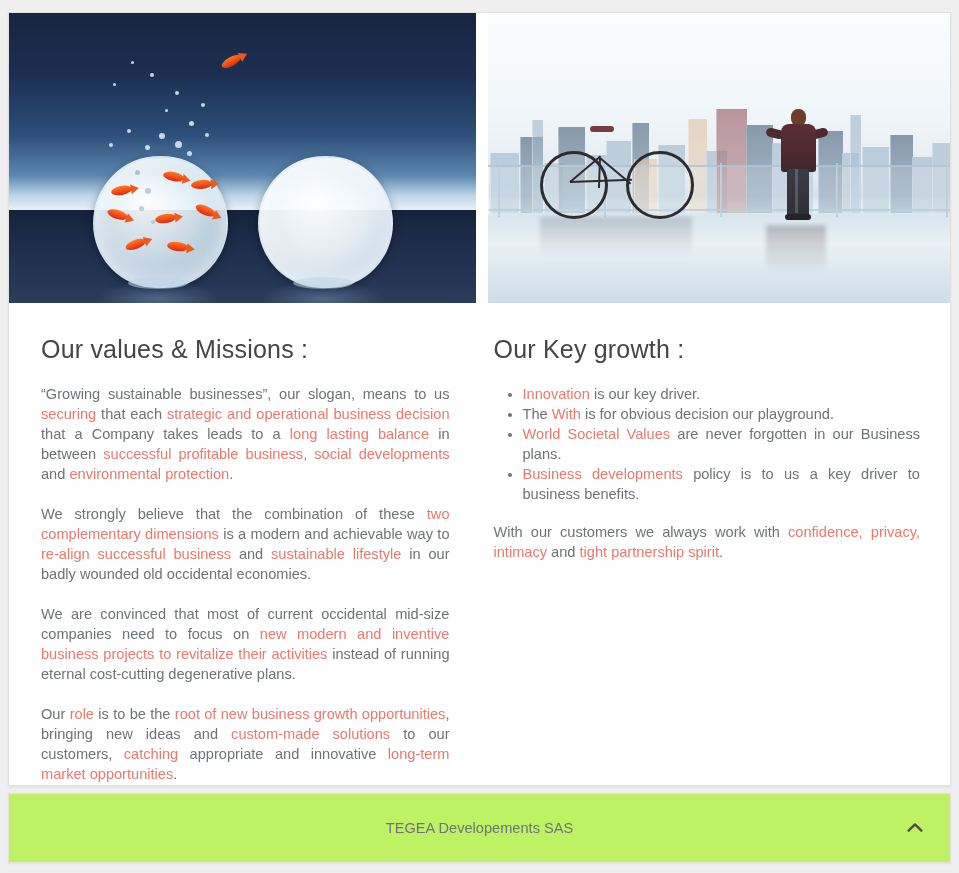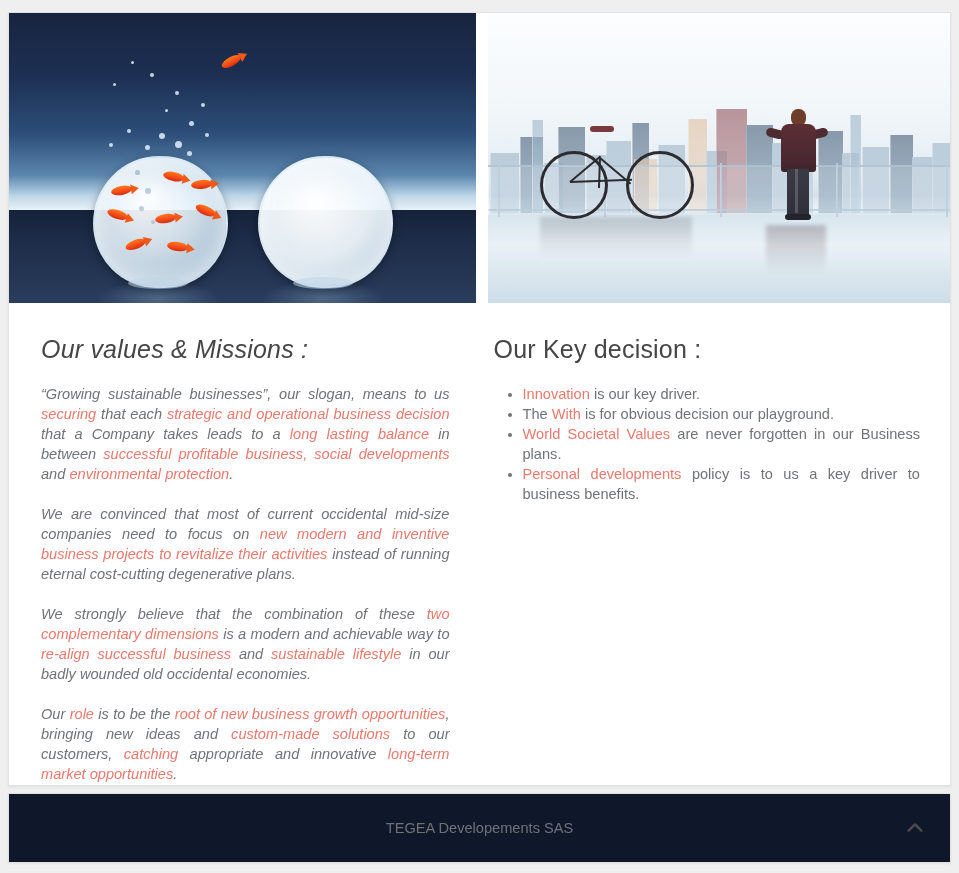--- a/index.html
+++ b/index.html
@@ -34,21 +34,21 @@
   }
 
   .row {
     display: flex;
     width: 100%;
   }
 
   .col {
     box-sizing: border-box;
   }
-  .col-left  { width: 50%; font-style: italic; }
+  .col-left  { width: 50%; }
   .col-right { width: 50%; }
 
   
   .media-wrap { width: 100%; }
 
   .photo {
     position: relative;
     overflow: hidden;
     height: 290px;
   }
@@ -290,21 +290,21 @@
   }
   ul.drivers li::marker { color: #6f7377; }
 
   
   .footer-card {
     position: absolute;
     left: 8px;
     top: 793px;
     width: 943px;
     height: 70px;
-    background: #0f172a;
+    background: #bef264;
     border: 1px solid #e2e2e2;
     box-shadow: 0 1px 2px rgba(0,0,0,0.06);
     box-sizing: border-box;
     display: flex;
     align-items: center;
     justify-content: center;
   }
   .footer-text {
     font-size: 14.6px;
     color: #6f7377;
@@ -442,34 +442,37 @@
           <div class="man-refl"></div>
         </div>
       </div>
     </div>
 
     <div class="row">
       <div class="col col-left text-col">
         <h2 class="section-title">Our values &amp; Missions :</h2>
         <div id="left-paragraphs">
             <p class="body"><span>“Growing sustainable businesses”, our slogan, means to us </span><span class="accent">securing</span><span> that each </span><span class="accent">strategic and operational business decision</span><span> that a Company takes leads to a </span><span class="accent">long lasting balance</span><span> in between </span><span class="accent">successful profitable business, social developments</span><span> and </span><span class="accent">environmental protection</span><span>.</span></p>
+            <p class="body"><span>We strongly believe that the combination of these </span><span class="accent">two complementary dimensions</span><span> is a modern and achievable way to </span><span class="accent">re-align successful business</span><span> and </span><span class="accent">sustainable lifestyle</span><span> in our badly wounded old occidental economies.</span></p>
             <p class="body"><span>We are convinced that most of current occidental mid-size companies need to focus on </span><span class="accent">new modern and inventive business projects to revitalize their activities</span><span> instead of running eternal cost-cutting degenerative plans.</span></p>
-            <p class="body"><span>We strongly believe that the combination of these </span><span class="accent">two complementary dimensions</span><span> is a modern and achievable way to </span><span class="accent">re-align successful business</span><span> and </span><span class="accent">sustainable lifestyle</span><span> in our badly wounded old occidental economies.</span></p>
             <p class="body"><span>Our </span><span class="accent">role</span><span> is to be the </span><span class="accent">root of new business growth opportunities</span><span>, bringing new ideas and </span><span class="accent">custom-made solutions</span><span> to our customers, </span><span class="accent">catching</span><span> appropriate and innovative </span><span class="accent">long-term market opportunities</span><span>.</span></p>
           </div>
       </div>
 
       <div class="col col-right text-col right">
-        <h2 class="section-title">Our Key decision :</h2>
+        <h2 class="section-title">Our Key growth :</h2>
         <ul class="drivers" id="driver-list">
             <li><span class="accent">Innovation</span><span> is our key driver.</span></li>
             <li><span>The </span><span class="accent">With</span><span> is for obvious decision our playground.</span></li>
             <li><span class="accent">World Societal Values</span><span> are never forgotten in our Business plans.</span></li>
-            <li><span class="accent">Personal developments</span><span> policy is to us a key driver to business benefits.</span></li>
+            <li><span class="accent">Business developments</span><span> policy is to us a key driver to business benefits.</span></li>
           </ul>
+        <div id="right-paragraphs">
+            <p class="body"><span>With our customers we always work with </span><span class="accent">confidence, privacy, intimacy</span><span> and </span><span class="accent">tight partnership spirit</span><span>.</span></p>
+          </div>
       </div>
     </div>
   </div>
 
   <div class="footer-card">
     <span class="footer-text">TEGEA Developements SAS</span>
     <div class="scroll-top">
       <span>
         <svg width="16" height="11" viewBox="0 0 16 11" aria-hidden="true">
           <path d="M1.6 8.6 L8 2.4 L14.4 8.6" fill="none" stroke="#4c4c4c" stroke-width="2.4" stroke-linecap="round" stroke-linejoin="round"></path>

